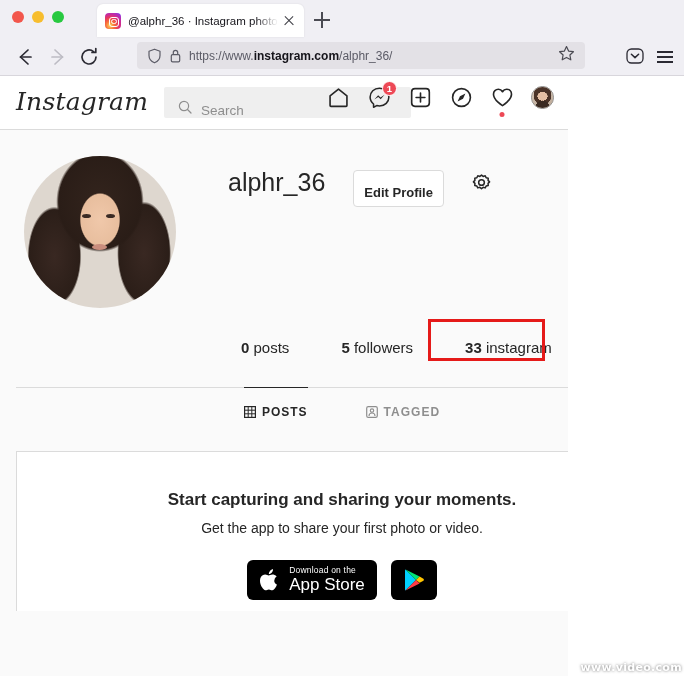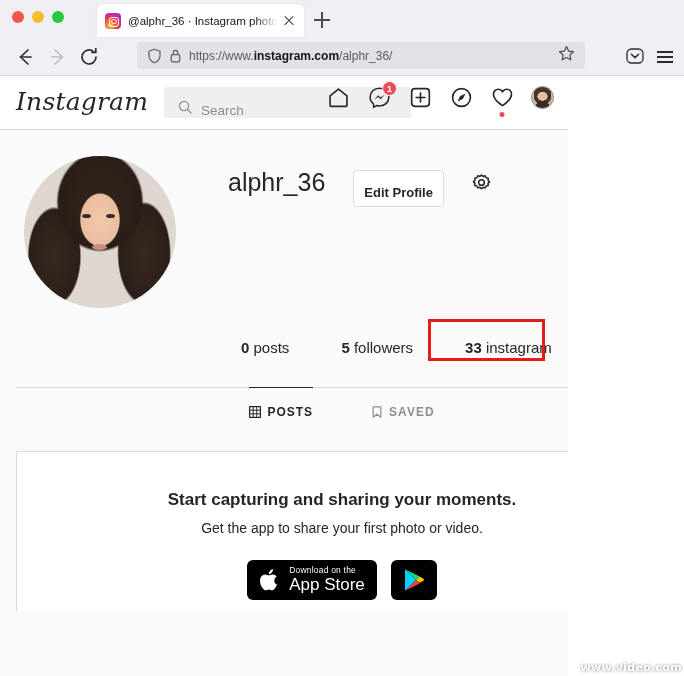--- a/index.html
+++ b/index.html
@@ -695,27 +695,29 @@
       <div class="tabs-row">
 
         <div class="ig-tab active">
           <svg width="12" height="12" viewBox="0 0 12 12">
             <rect x=".6" y=".6" width="10.8" height="10.8" fill="none" stroke="#262626" stroke-width="1.2"></rect>
             <path d="M4.2 .6 V11.4 M7.8 .6 V11.4 M.6 4.2 H11.4 M.6 7.8 H11.4" stroke="#262626" stroke-width="1"></path>
           </svg>
           <span>POSTS</span>
         </div>
 
+
         <div class="ig-tab">
           <svg width="12" height="12" viewBox="0 0 12 12">
-            <path d="M2.2 .8 H9.8 V11.2 L6 8.2 L2.2 11.2 Z" fill="none" stroke="#8e8e8e" stroke-width="1.2" stroke-linejoin="round"></path>
-          </svg>
-          <span>SAVED</span>
-        </div>
-
+            <rect x=".7" y=".7" width="10.6" height="10.6" rx="1.6" fill="none" stroke="#8e8e8e" stroke-width="1.2"></rect>
+            <circle cx="6" cy="4.6" r="1.7" fill="none" stroke="#8e8e8e" stroke-width="1.1"></circle>
+            <path d="M3 10 a3 3 0 0 1 6 0" fill="none" stroke="#8e8e8e" stroke-width="1.1"></path>
+          </svg>
+          <span>TAGGED</span>
+        </div>
       </div>
 
       <div class="empty-card">
         <div class="empty-title">Start capturing and sharing your moments.</div>
         <div class="empty-sub">Get the app to share your first photo or video.</div>
 
         <div class="store-badges">
 
           <div class="badge">
             <svg width="22" height="26" viewBox="0 0 22 26">

